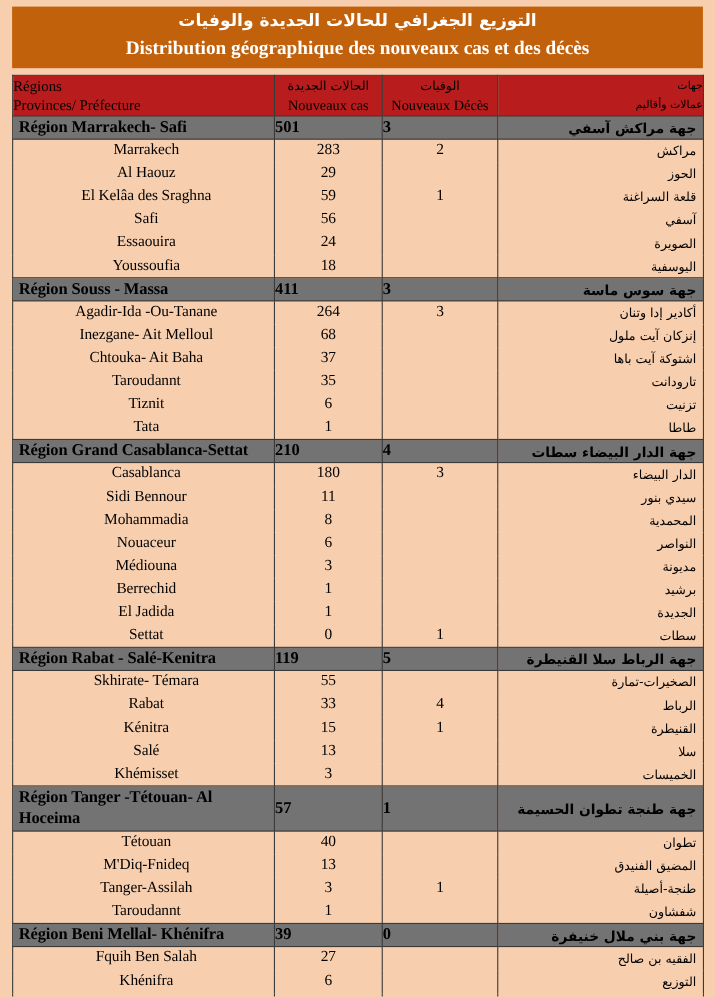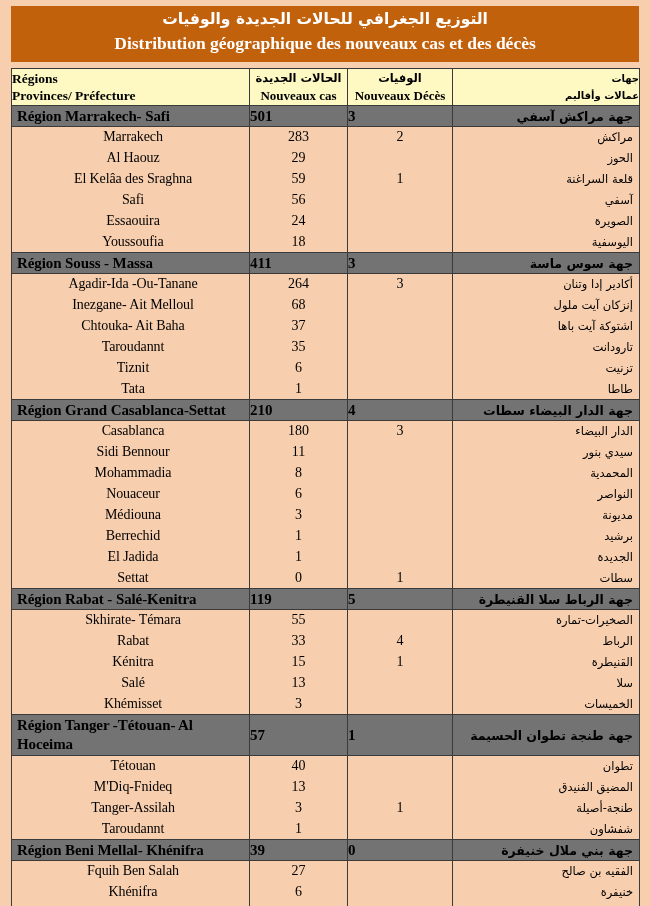--- a/index.html
+++ b/index.html
@@ -61,23 +61,23 @@
     padding: 0;
     vertical-align: middle;
   }
   col.c-fr   { width: 238px; }
   col.c-cas  { width: 98px;  }
   col.c-dec  { width: 105px; }
   col.c-ar   { width: 187px; }
 
   
   tr.head td {
-    background: #fef9c3;
+    background: #b91c1c;
     height: 37px;
-    font-weight: bold;
+    font-weight: normal;
   }
   .hd-fr {
     font-size: 13.5px;
     line-height: 17px;
     padding-left: 5px;
     text-align: left;
     color: #000;
   }
   .hd-num {
     text-align: center;
@@ -407,21 +407,21 @@
           <tr class="prov grp-first">
             <td class="fr">Fquih Ben Salah</td>
             <td class="num">27</td>
             <td class="num"></td>
             <td class="ar">الفقيه بن صالح</td>
           </tr>
           <tr class="prov">
             <td class="fr">Khénifra</td>
             <td class="num">6</td>
             <td class="num"></td>
-            <td class="ar">خنيفرة</td>
+            <td class="ar">التوزيع</td>
           </tr>
           <tr class="prov">
             <td class="fr">Béni Mellal</td>
             <td class="num">4</td>
             <td class="num"></td>
             <td class="ar">بني ملال</td>
           </tr>
         </tbody>
     </table>
   </div>

